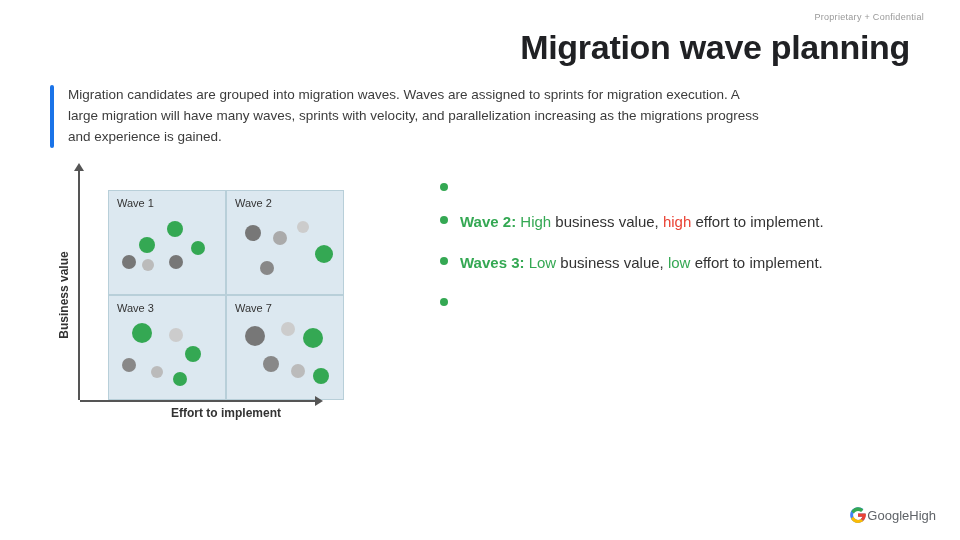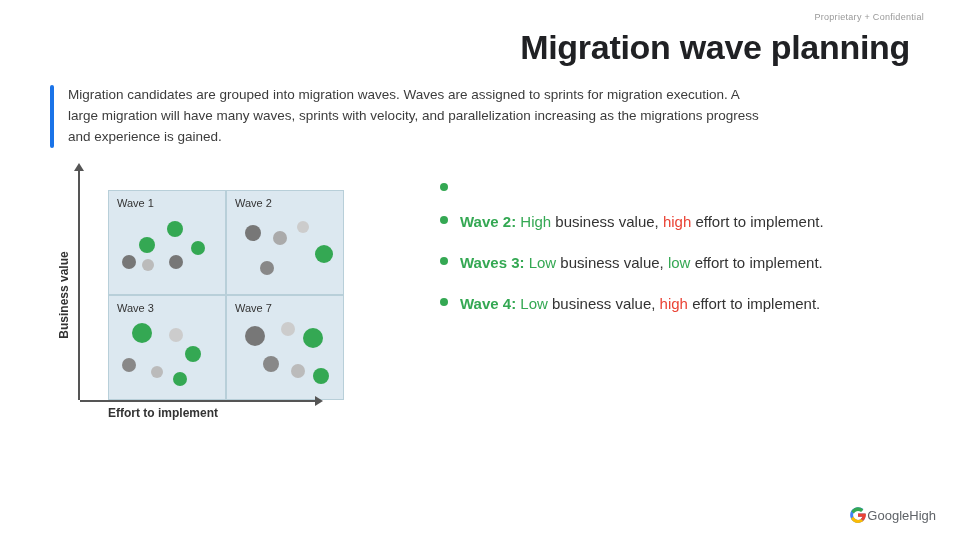--- a/index.html
+++ b/index.html
@@ -105,21 +105,21 @@
       width: 100%;
       height: 72px;
     }
 
     .dot {
       position: absolute;
       border-radius: 50%;
     }
 
     .x-axis-label {
-      text-align: left;
+      text-align: center;
       font-size: 12px;
       font-weight: 700;
       color: #333;
       margin-left: 28px;
       margin-top: 4px;
       width: 236px;
     }
 
     .chart-wrapper {
       position: relative;
@@ -343,28 +343,20 @@
           <span> </span>
           <span class="legend-low-green">Low</span>
           <span> business value, </span>
           <span class="legend-low-green">low</span>
           <span> effort to implement.</span>
         </div>
       </div>
 
       <div class="legend-item">
         <div class="bullet"></div>
-        <div class="legend-text">
-          <span class="legend-bold">Wave 4:</span>
-          <span> </span>
-          <span class="legend-low-green">Low</span>
-          <span> business value, </span>
-          <span class="legend-high-red">high</span>
-          <span> effort to implement.</span>
-        </div>
       </div>
 
     </div>
   </div>
 
   <div class="google-cloud-logo">
     <span style="display:flex;align-items:center;gap:0;">
 
       <svg width="18" height="18" viewBox="0 0 48 48">
         <path fill="#4285F4" d="M44.5 20H24v8.5h11.8C34.1 33.5 29.6 37 24 37c-7.2 0-13-5.8-13-13s5.8-13 13-13c3.1 0 6 1.1 8.2 3l6-6C34.6 5.1 29.6 3 24 3 12.4 3 3 12.4 3 24s9.4 21 21 21c10.5 0 20-7.6 20-21 0-1.3-.2-2.7-.5-4z"></path>

